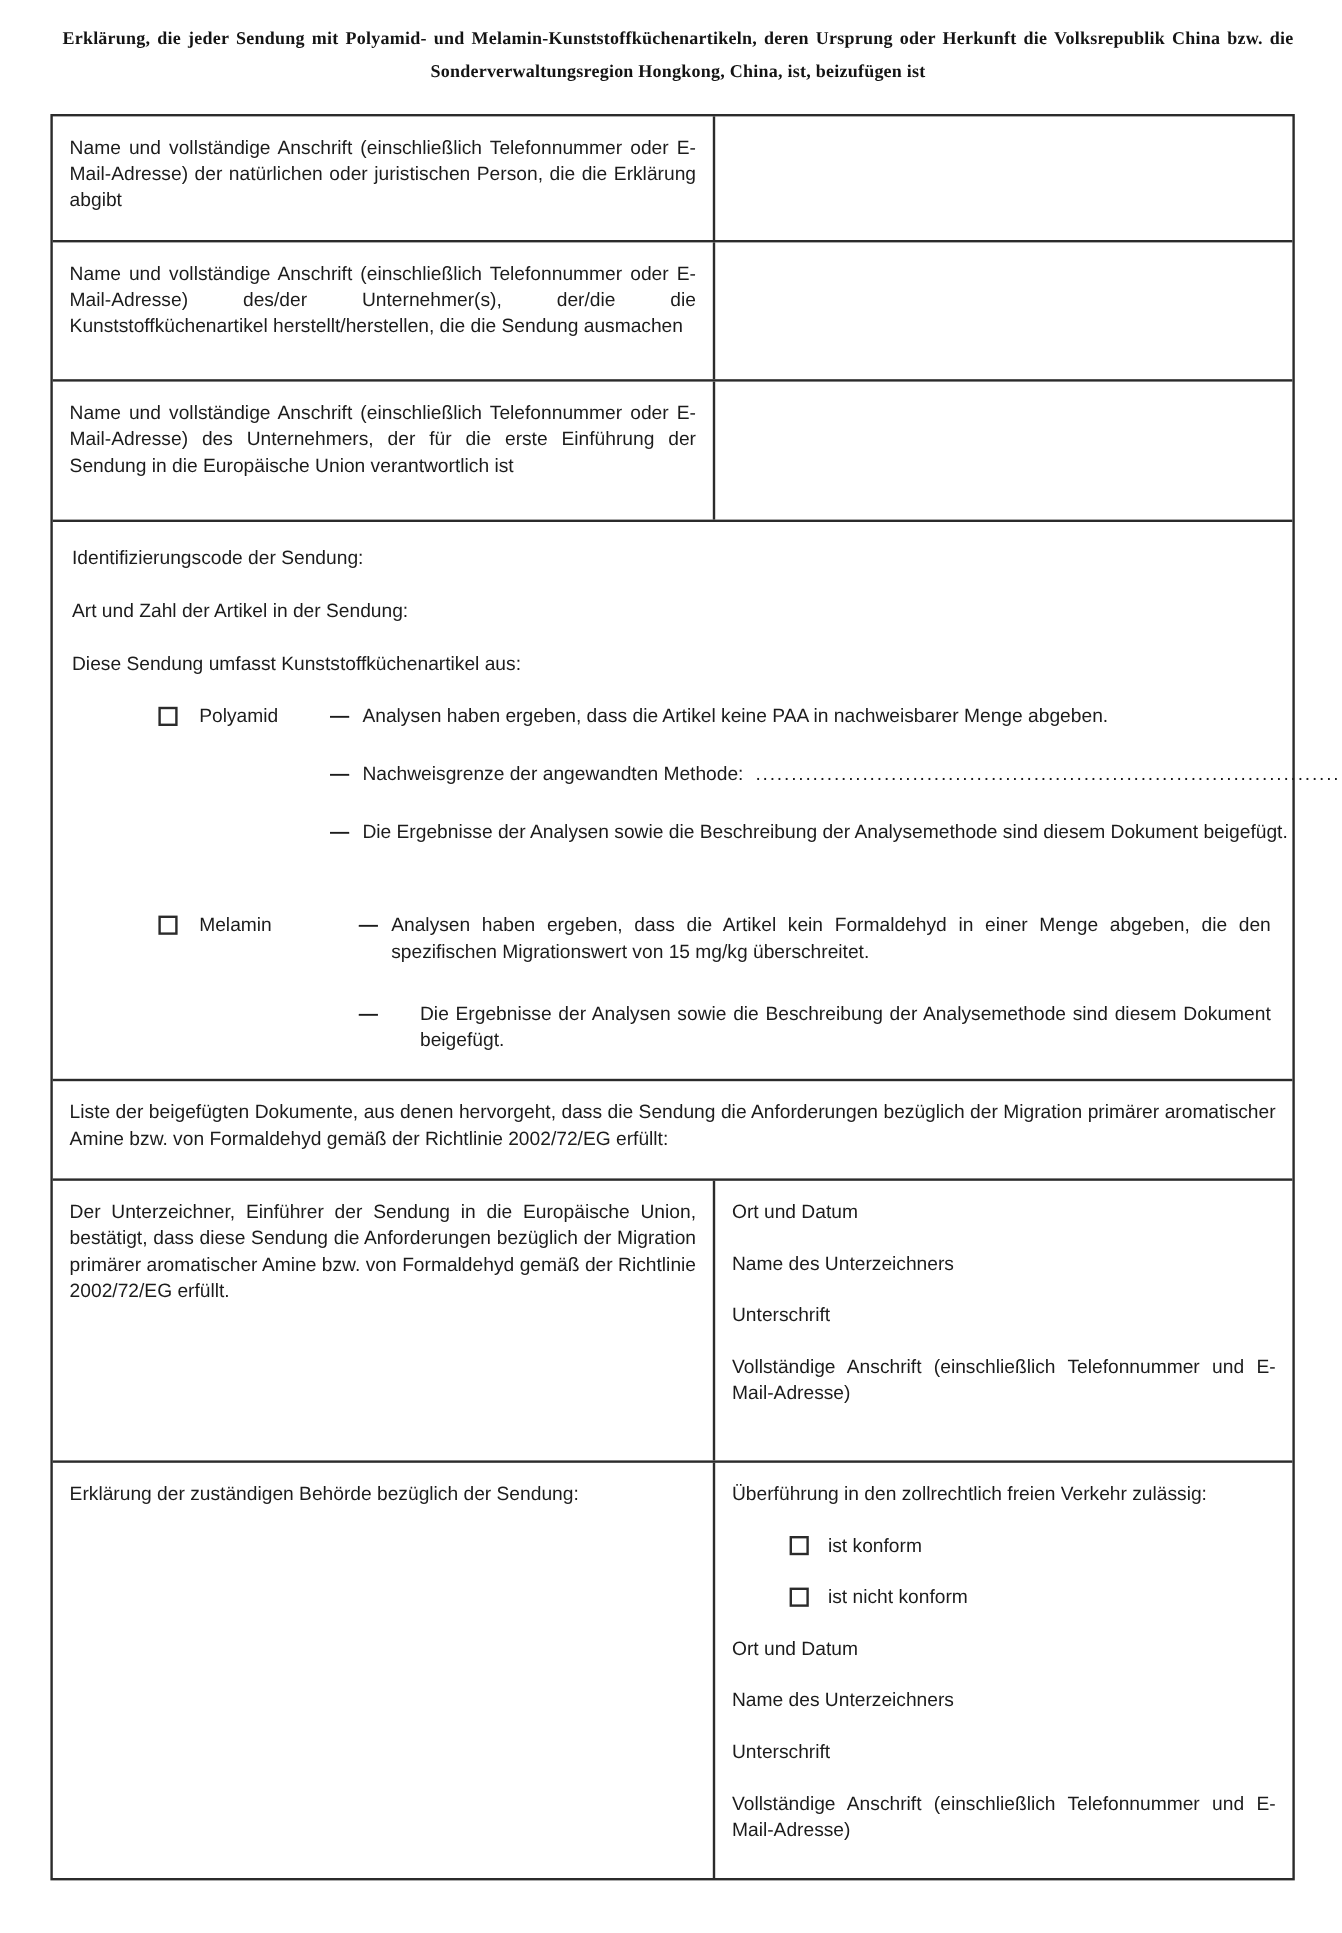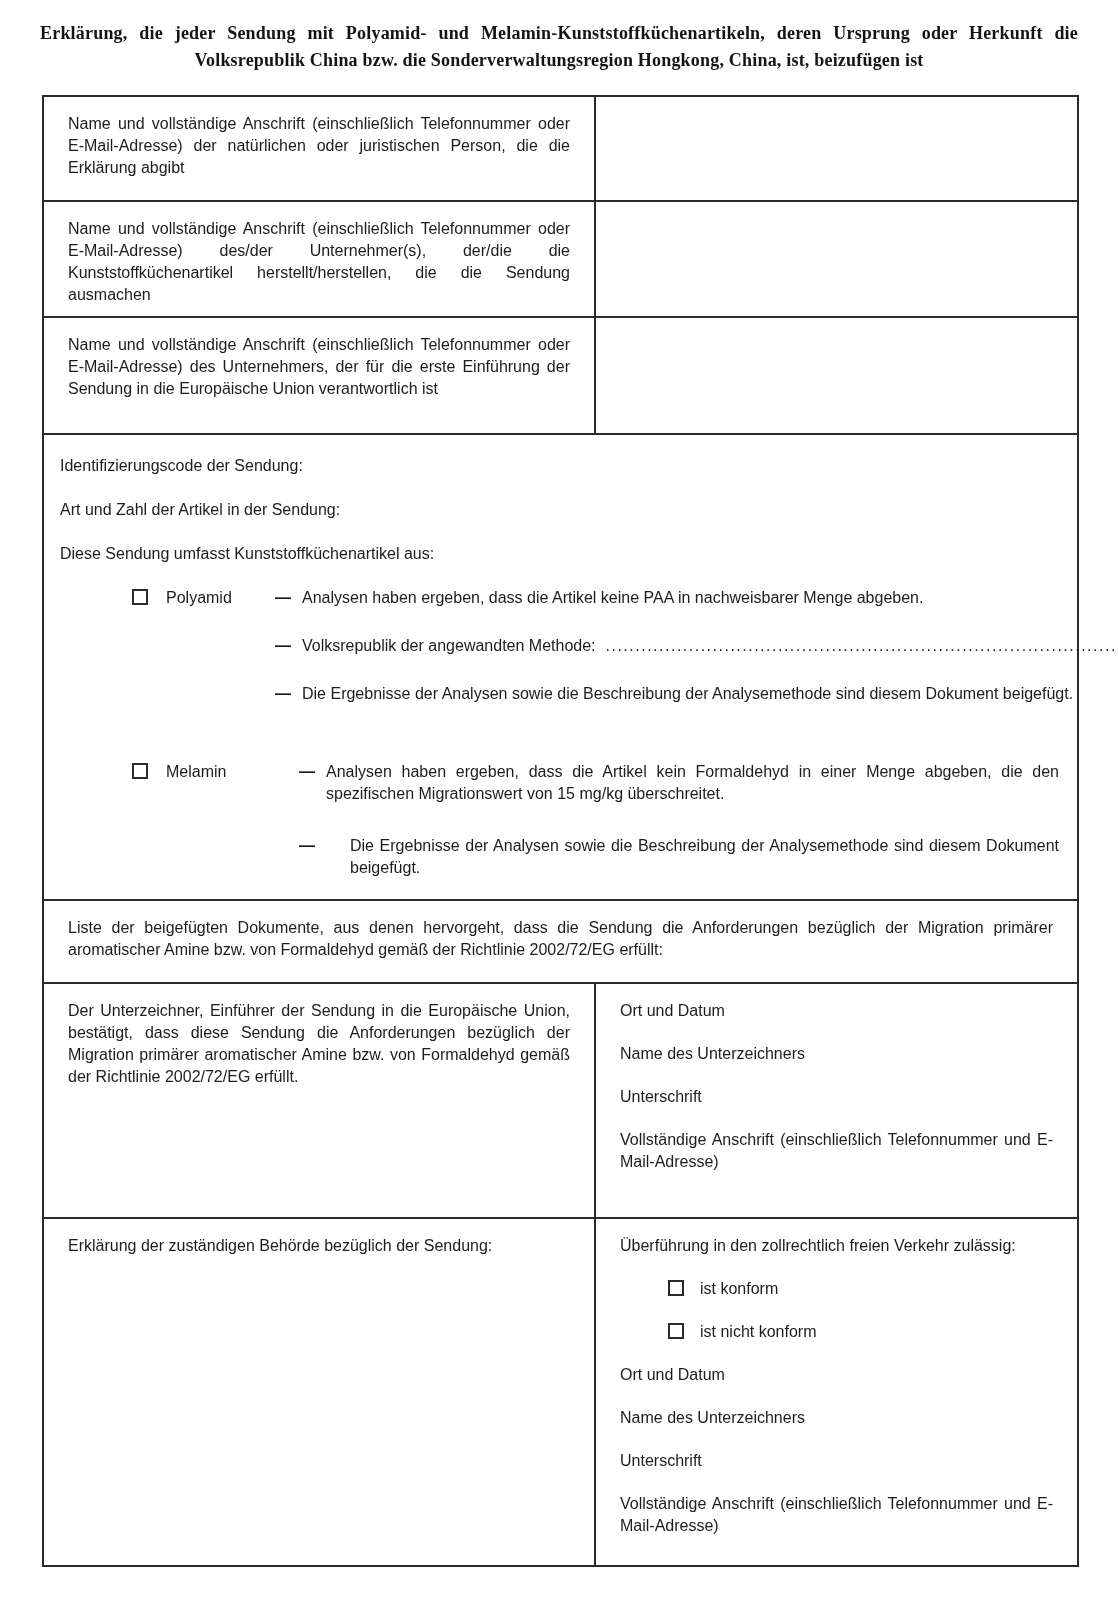--- a/index.html
+++ b/index.html
@@ -6,24 +6,24 @@
   html, body { background: #ffffff; }
   body {
     width: 1118px; height: 1611px;
     position: relative;
     font-family: "Liberation Sans", sans-serif;
     color: #1c1c1c;
     -webkit-font-smoothing: antialiased;
   }
   .doc-title {
     position: absolute;
-    top: 20px; left: 40px; right: 40px;
+    top: 20px; left: 52px; right: 40px;
     font-family: "Liberation Serif", serif;
     font-weight: bold;
-    font-size: 18px;
+    font-size: 15px;
     line-height: 27px;
     text-align: justify;
     text-align-last: center;
     letter-spacing: 0.2px;
     color: #141414;
   }
   .form-table {
     position: absolute;
     left: 42px; top: 95px;
     width: 1037px;
@@ -32,21 +32,21 @@
   }
   .row { display: flex; width: 100%; }
   .row + .row { border-top: 2px solid #2b2b2b; }
   .h-r1 { height: 103px; }
   .h-r2 { height: 116px; }
   .h-r3 { height: 117px; }
   .h-r4 { height: 466px; }
   .h-r5 { height: 83px; }
   .h-r6 { height: 235px; }
   .h-r7 { height: 348px; justify-content: space-between; }
-  .cell { padding: 16px 24px; font-size: 16px; line-height: 22px; }
+  .cell { padding: 16px 14px; font-size: 16px; line-height: 22px; }
   .cell.left {
     width: 552px; flex: none;
     border-right: 2px solid #2b2b2b;
   }
   .cell.right { flex: 1; }
   .cell.full { width: 100%; }
   .just { text-align: justify; }
   .field-label { margin-bottom: 21px; }
   .field-label:last-child { margin-bottom: 0; }
 
@@ -119,21 +119,21 @@
           <span class="cb-label">Polyamid</span>
         </div>
         <div class="dash-col">
           <div class="dash-item">
             <span class="dash-glyph">—</span>
             <span class="dash-text">Analysen haben ergeben, dass die Artikel keine PAA in nachweisbarer Menge abgeben.</span>
           </div>
           <div class="dash-item">
             <span class="dash-glyph">—</span>
             <span class="dash-text dots-row">
-              <span>Volksrepublik der angewandten Methode:</span>
+              <span>Nachweisgrenze der angewandten Methode:</span>
               <span class="dots">........................................................................................................................</span>
             </span>
           </div>
           <div class="dash-item">
             <span class="dash-glyph">—</span>
             <span class="dash-text">Die Ergebnisse der Analysen sowie die Beschreibung der Analysemethode sind diesem Dokument beigefügt.</span>
           </div>
         </div>
       </div>
 

